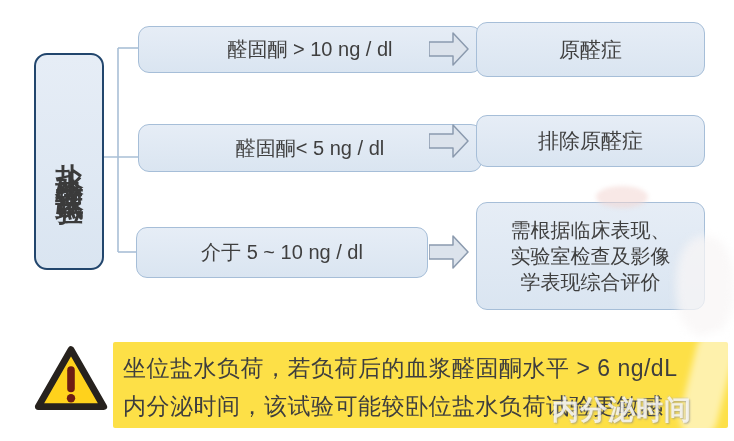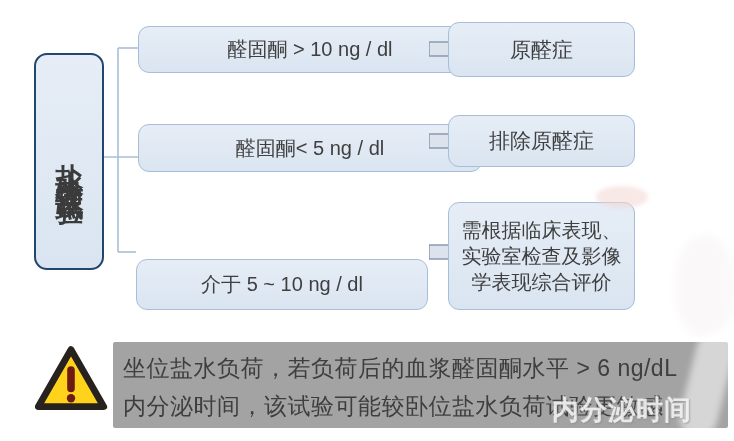--- a/index.html
+++ b/index.html
@@ -24,35 +24,35 @@
     border:2.5px solid #22466d;border-radius:13px;
   }
   .root-text{
     writing-mode:vertical-rl;text-orientation:upright;
     font-size:28px;font-weight:600;letter-spacing:7px;color:#3b3b3b;
     line-height:70px;
   }
   .cond{left:138px;width:344px;font-size:20px;}
   .cond1{top:26px;height:47px;}
   .cond2{top:124px;height:48px;}
-  .cond3{left:136px;top:227px;width:292px;height:51px;margin-top:32px;}
-  .out{left:448px;width:187px;font-size:21px;}
+  .cond3{left:136px;top:227px;width:292px;height:51px;}
+  .out{left:476px;width:229px;font-size:21px;}
   .out1{top:22px;height:55px;}
   .out2{top:115px;height:52px;}
   .out3{top:202px;height:108px;font-size:20px;}
   .out3 .box-text{max-width:178px;line-height:26px;}
   .box-text{display:block;}
   
   .lines-svg,.arrow-svg{position:absolute;}
   .arrow-svg{width:40px;height:34px;left:429px;}
   .arrow1{top:32px;} .arrow2{top:124px;} .arrow3{top:235px;}
   
   .note-panel{
     position:absolute;left:113px;top:342px;width:615px;height:86px;
-    background:#a3a3a3;border-radius:2px;z-index:1;
+    background:#fde047;border-radius:2px;z-index:1;
   }
   .note-text{
     position:absolute;left:10px;top:7px;width:600px;
     font-size:23px;line-height:38px;color:#3e3e3e;letter-spacing:0.5px;
     z-index:2;
   }
   .warning-wrap{position:absolute;left:33px;top:341px;width:76px;height:75px;z-index:2;}
   
   .wm-text{
     position:absolute;left:552px;top:392px;z-index:4;

